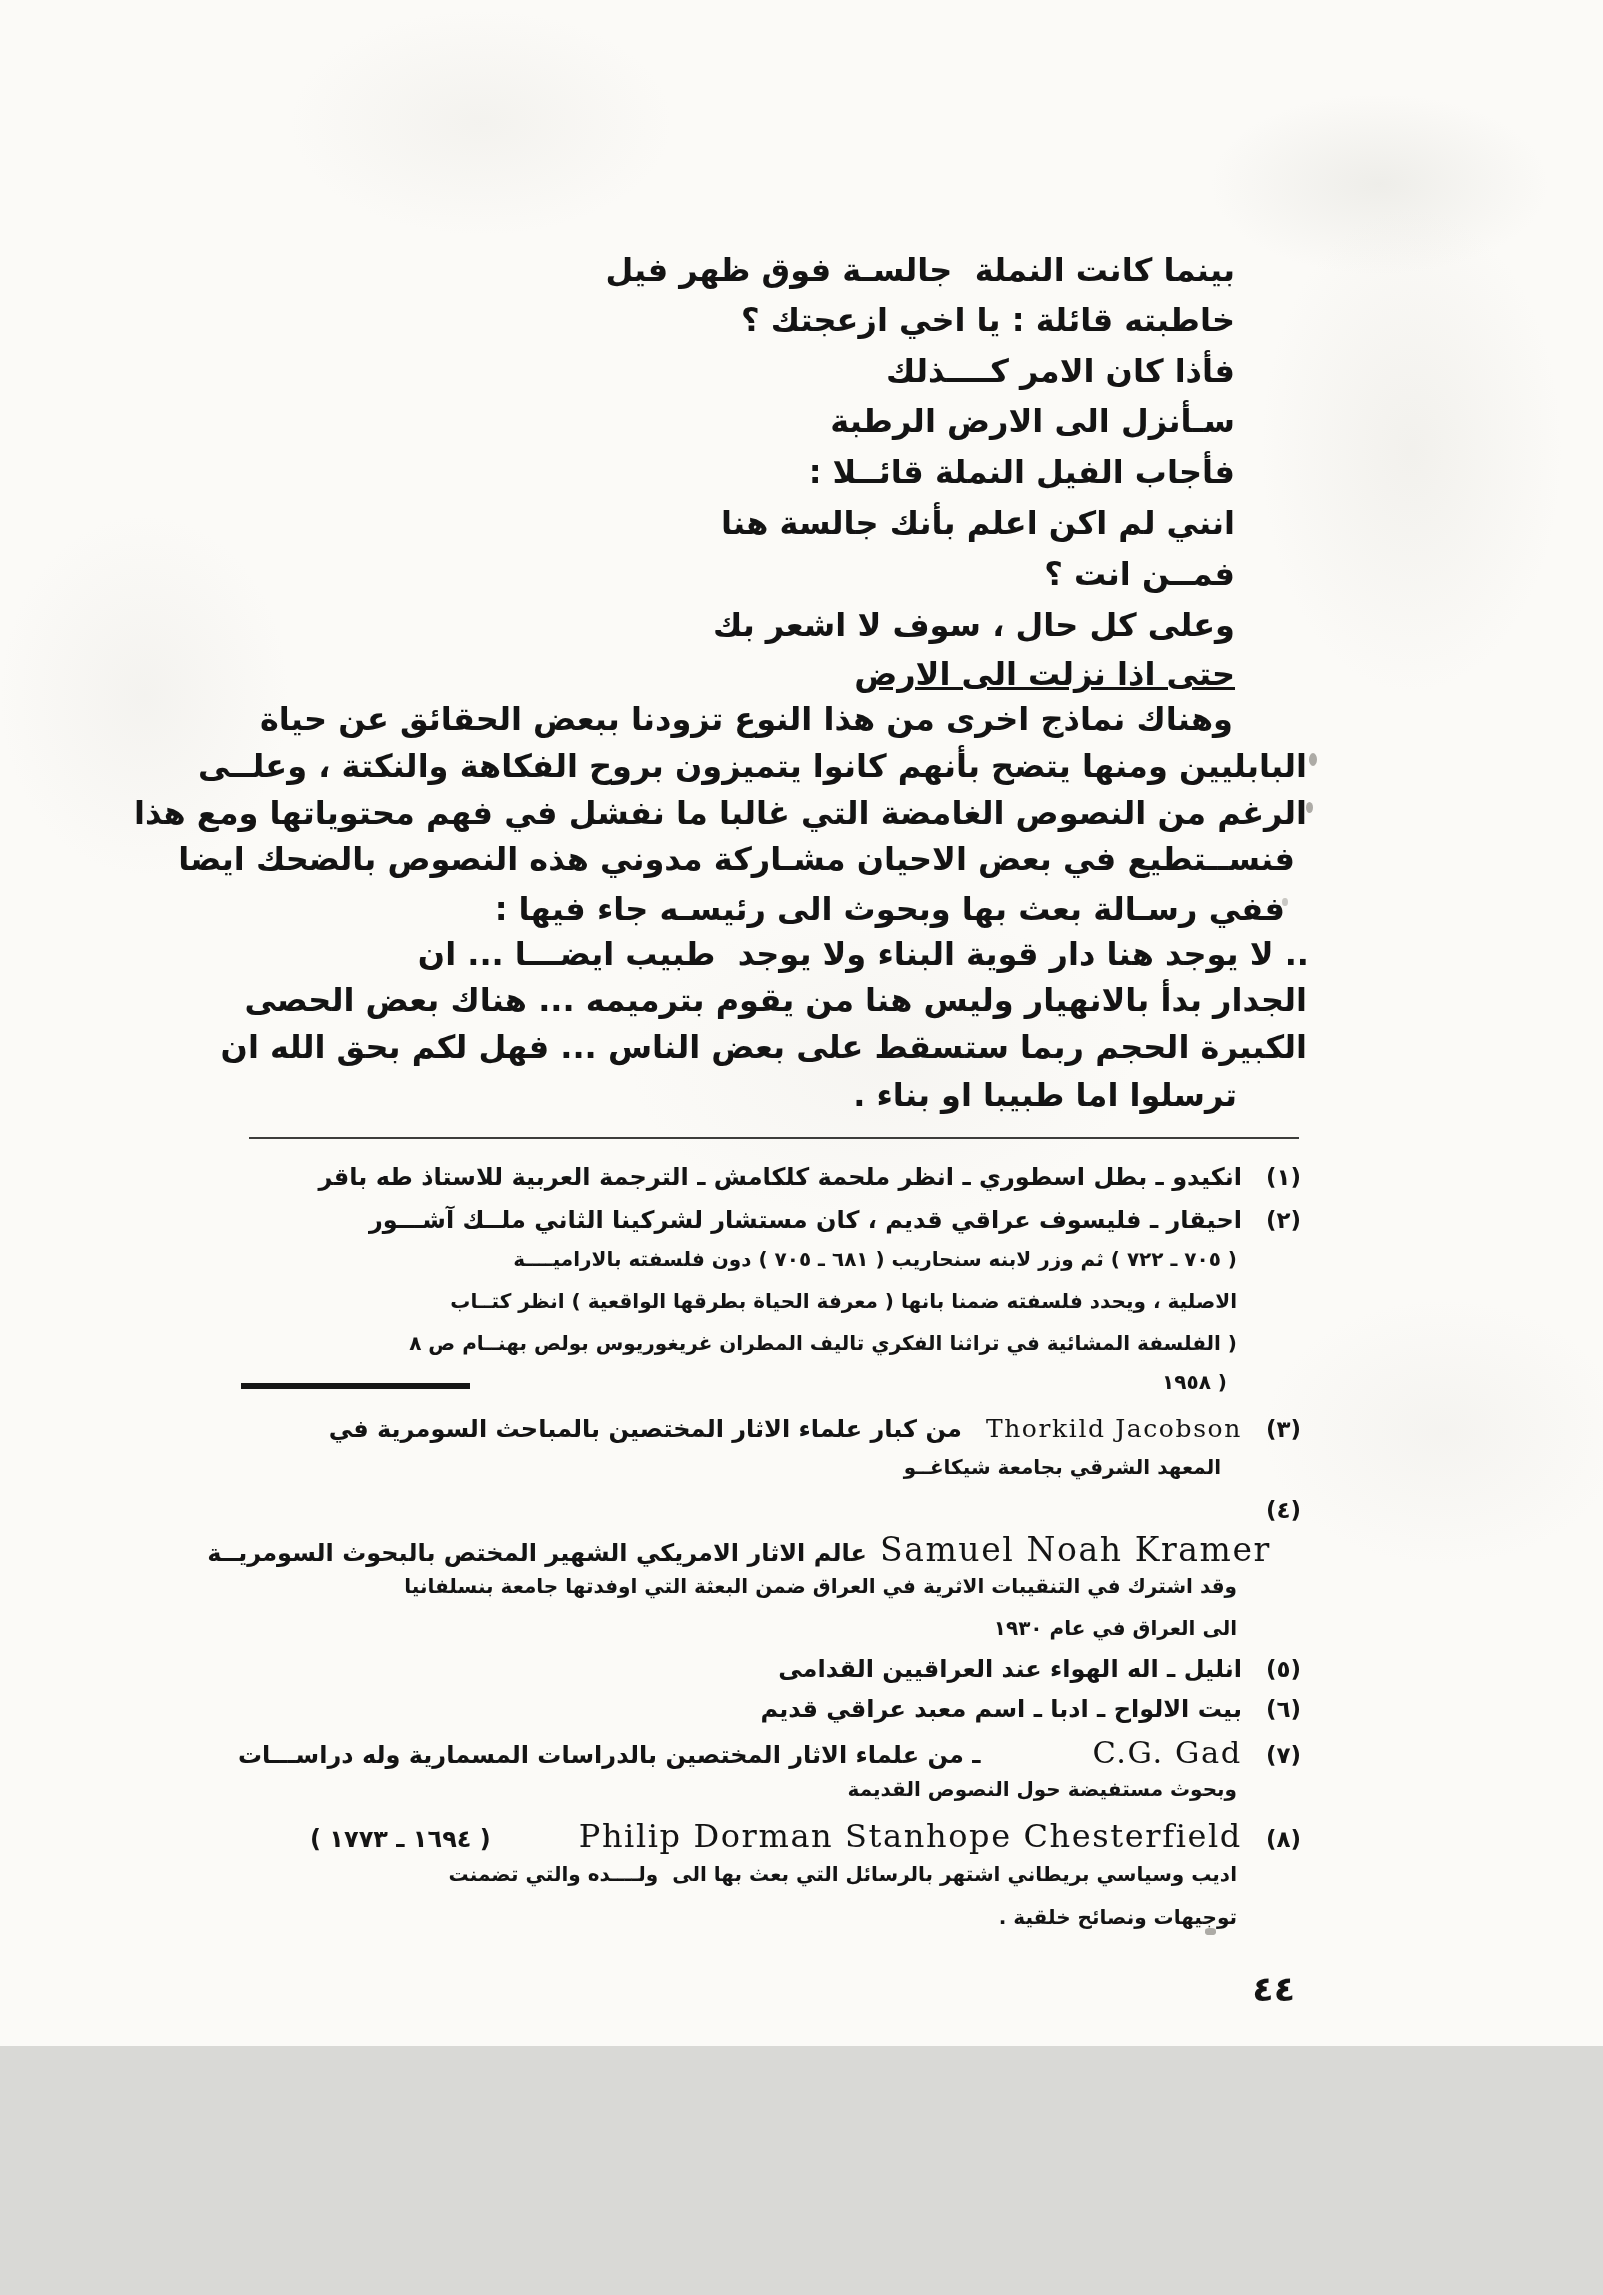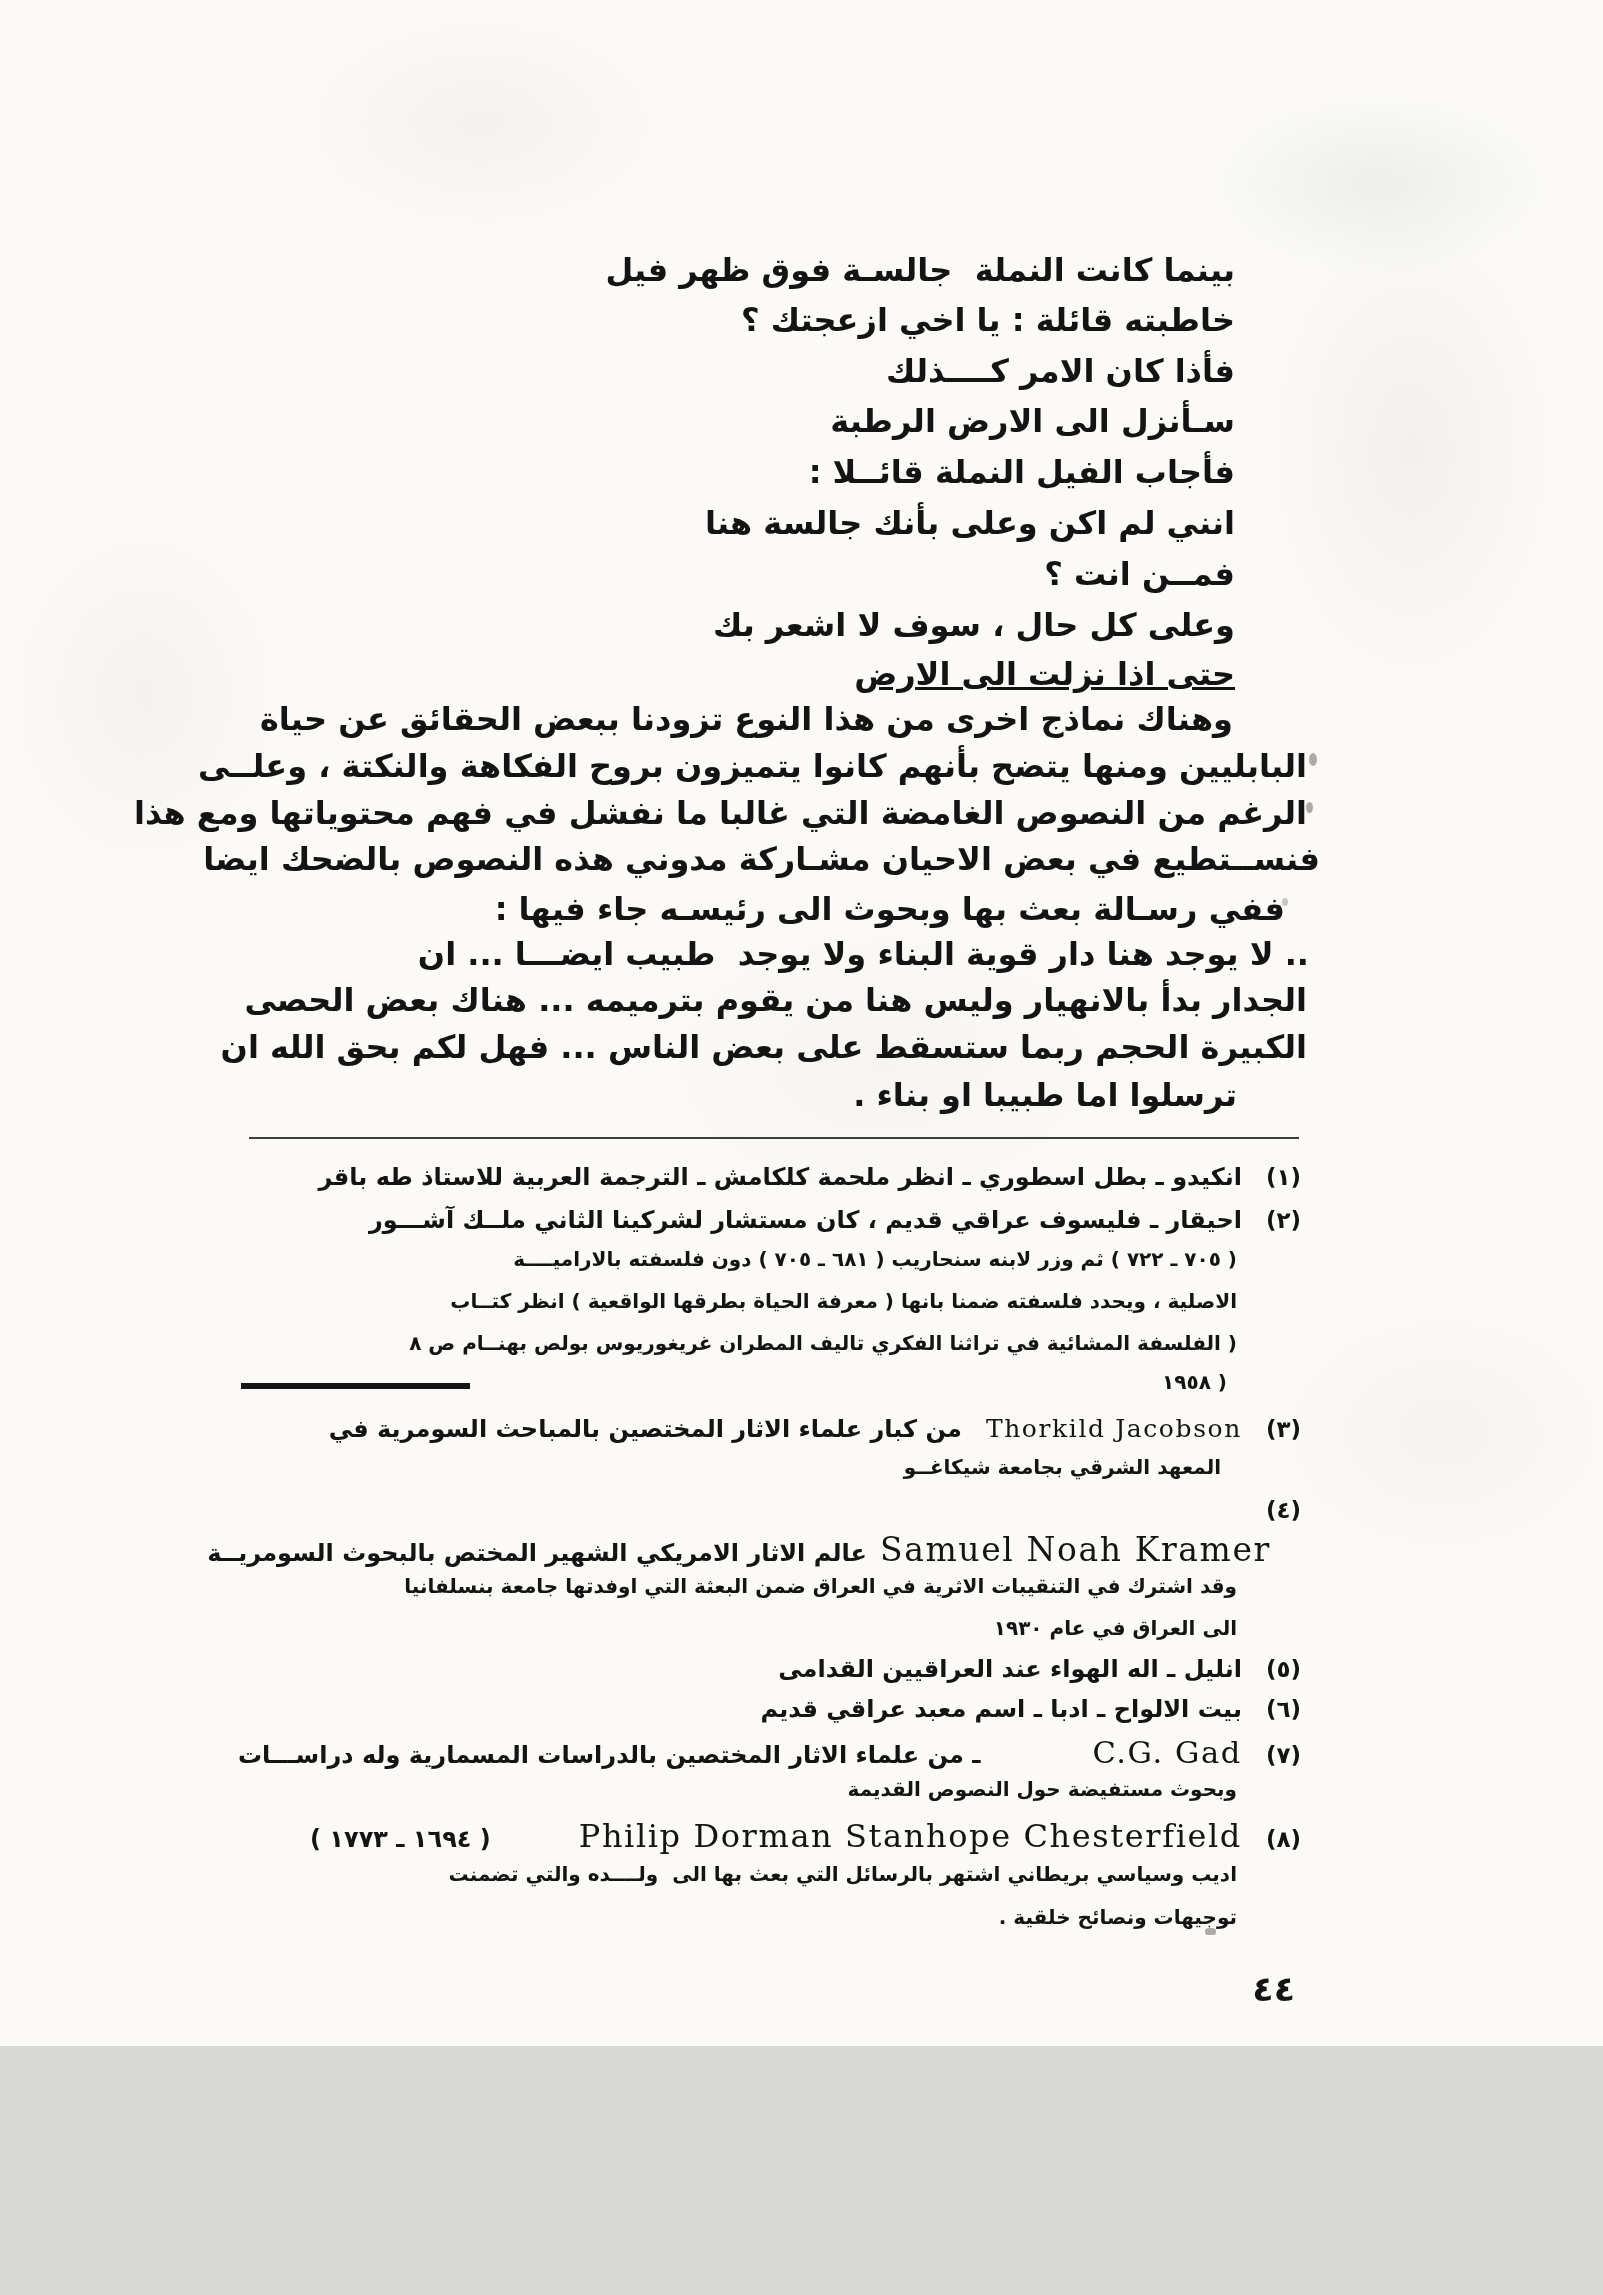--- a/index.html
+++ b/index.html
@@ -62,29 +62,29 @@
 </head>
 <body>
 
 <div class="page">
 
   <div class="ln poem" style="top:251px; right:369px;">بينما كانت النملة  جالسـة فوق ظهر فيل</div>
   <div class="ln poem" style="top:301px; right:369px;">خاطبته قائلة : يا اخي ازعجتك ؟</div>
   <div class="ln poem" style="top:352px; right:369px;">فأذا كان الامر كــــذلك</div>
   <div class="ln poem" style="top:402px; right:369px;">سـأنزل الى الارض الرطبة</div>
   <div class="ln poem" style="top:453px; right:369px;">فأجاب الفيل النملة قائــلا :</div>
-  <div class="ln poem" style="top:504px; right:369px;">انني لم اكن وعلى بأنك جالسة هنا</div>
+  <div class="ln poem" style="top:504px; right:369px;">انني لم اكن اعلم بأنك جالسة هنا</div>
   <div class="ln poem" style="top:555px; right:369px;">فمــن انت ؟</div>
   <div class="ln poem" style="top:606px; right:369px;">وعلى كل حال ، سوف لا اشعر بك</div>
   <div class="ln poem" style="top:655px; right:369px;text-decoration:underline;">حتى اذا نزلت الى الارض</div>
 
   <div class="ln body-ln" style="top:700px;  right:371px;">وهناك نماذج اخرى من هذا النوع تزودنا ببعض الحقائق عن حياة</div>
   <div class="ln body-ln" style="top:747px;  right:297px;">البابليين ومنها يتضح بأنهم كانوا يتميزون بروح الفكاهة والنكتة ، وعلــى</div>
   <div class="ln body-ln" style="top:794px;  right:297px;">الرغم من النصوص الغامضة التي غالبا ما نفشل في فهم محتوياتها ومع هذا</div>
-  <div class="ln body-ln" style="top:840px; right:284px;">فنســتطيع في بعض الاحيان مشـاركة مدوني هذه النصوص بالضحك ايضا</div>
+  <div class="ln body-ln" style="top:840px; right:309px;">فنســتطيع في بعض الاحيان مشـاركة مدوني هذه النصوص بالضحك ايضا</div>
   <div class="ln body-ln" style="top:890px; right:319px;">ففي رسـالة بعث بها وبحوث الى رئيسـه جاء فيها :</div>
 
   <div class="ln body-ln" style="top:935px; right:295px;">.. لا يوجد هنا دار قوية البناء ولا يوجد  طبيب ايضـــا ... ان</div>
   <div class="ln body-ln" style="top:981px; right:297px;">الجدار بدأ بالانهيار وليس هنا من يقوم بترميمه ... هناك بعض الحصى</div>
   <div class="ln body-ln" style="top:1028px; right:297px;">الكبيرة الحجم ربما ستسقط على بعض الناس ... فهل لكم بحق الله ان</div>
   <div class="ln body-ln" style="top:1076px; right:367px;">ترسلوا اما طبيبا او بناء .</div>
 
   <div class="rule" style="left:249px; top:1137px; width:1050px; height:2.4px;"></div>
 
   <div class="fnrow" style="top:1163px; right:303px;">

